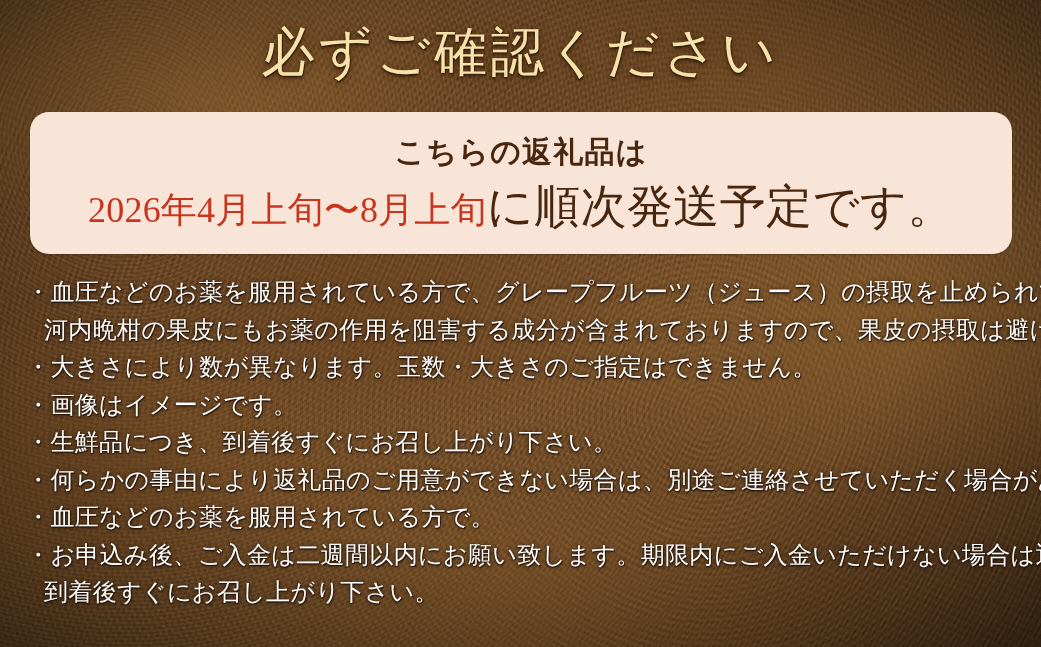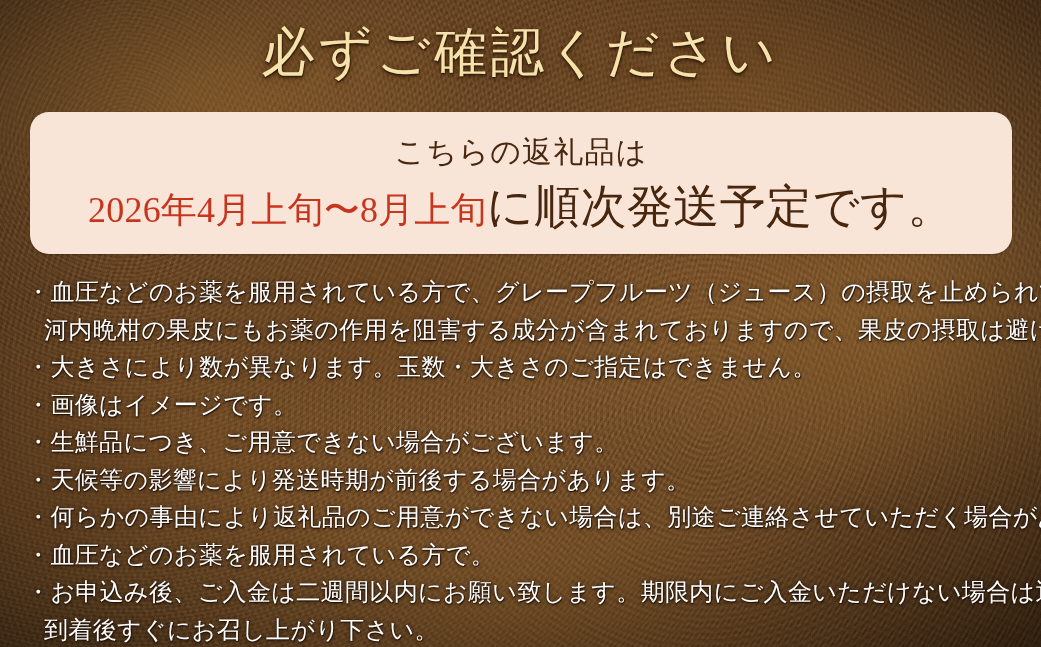--- a/index.html
+++ b/index.html
@@ -73,20 +73,21 @@
     justify-content: center;
   }
 
   .notice-line-1 {
     font-size: 30px;
     line-height: 1.0;
     color: #49270f;
     letter-spacing: 0.04em;
     margin-bottom: 17px;
     white-space: nowrap;
+    font-weight: bold;
   }
 
   .notice-line-2 {
     font-size: 40px;
     line-height: 1.0;
     color: #49270f;
     letter-spacing: 0.01em;
     white-space: nowrap;
   }
 
@@ -137,21 +138,20 @@
     <div class="notice-line-2">
       <span class="date-range">2026年4月上旬〜8月上旬</span><span class="tail">に順次発送予定です。</span>
     </div>
   </div>
 
   <div class="bullets">
     <div class="bullet-line"><span>・</span><span>血圧などのお薬を服用されている方で、グレープフルーツ（ジュース）の摂取を止められている方は、</span></div>
     <div class="bullet-line cont"><span></span><span>河内晩柑の果皮にもお薬の作用を阻害する成分が含まれておりますので、果皮の摂取は避けてください。</span></div>
     <div class="bullet-line"><span>・</span><span>大きさにより数が異なります。玉数・大きさのご指定はできません。</span></div>
     <div class="bullet-line"><span>・</span><span>画像はイメージです。</span></div>
-    <div class="bullet-line"><span>・</span><span>生鮮品につき、ご用意できない場合がございます。</span></div>
-    <div class="bullet-line"><span>・</span><span>天候等の影響により発送時期が前後する場合があります。</span></div>
+    <div class="bullet-line"><span>・</span><span>生鮮品につき、到着後すぐにお召し上がり下さい。</span></div>
     <div class="bullet-line"><span>・</span><span>何らかの事由により返礼品のご用意ができない場合は、別途ご連絡させていただく場合があります。</span></div>
     <div class="bullet-line"><span>・</span><span>血圧などのお薬を服用されている方で。</span></div>
     <div class="bullet-line"><span>・</span><span>お申込み後、ご入金は二週間以内にお願い致します。期限内にご入金いただけない場合は返礼品を</span></div>
     <div class="bullet-line cont"><span></span><span>到着後すぐにお召し上がり下さい。</span></div>
   </div>
 
 </div>
 
 </body></html>

